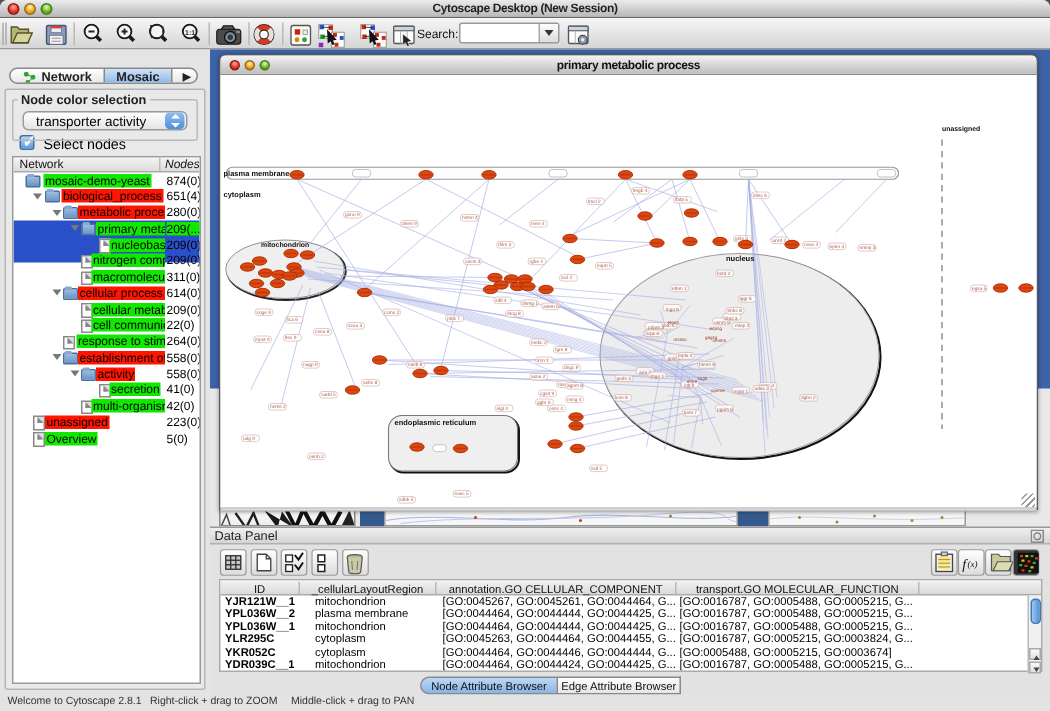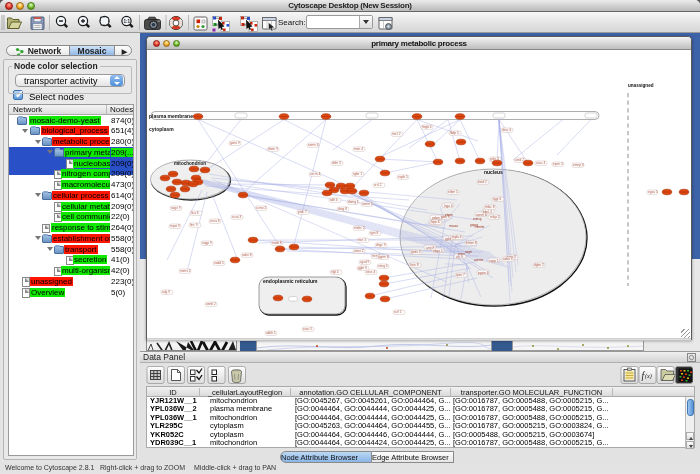--- a/index.html
+++ b/index.html
@@ -45,21 +45,21 @@
 #combo .step:before { content:""; position:absolute; left:3.5px; top:1px; border-left:3px solid transparent; border-right:3px solid transparent; border-bottom:3.5px solid #fff; }
 #combo .step:after  { content:""; position:absolute; left:3.5px; bottom:1px; border-left:3px solid transparent; border-right:3px solid transparent; border-top:3.5px solid #fff; }
 #selnodes { position:absolute; left:9px; top:30px; width:120px; height:12px; }
 #selnodes .box { position:absolute; left:0; top:0; width:10px; height:10px; border-radius:2px; background:linear-gradient(#b7d7f4,#5e9ad9); border:1px solid #3a70ae; }
 #selnodes .box:after { content:"\2713"; position:absolute; left:1px; top:-3px; color:#fff; font-size:11px; font-weight:bold; }
 #selnodes .lab { position:absolute; left:16px; top:1px; font-size:9.5px; color:#000; }
 
 #treewrap { position:absolute; left:4px; top:44px; width:126px; height:352px; border:1px solid #9a9a9a; background:#fff; overflow:hidden; }
 #treehdr { position:absolute; left:0; top:0; width:124px; height:10px; background:linear-gradient(#f4f4f4,#dcdcdc); border-bottom:1px solid #aaa; font-size:8px; color:#111; }
 #treehdr .c1 { position:absolute; left:4px; top:0px; }
-#treehdr .c2 { position:absolute; left:97px; top:0px; border-left:1px solid #bbb; padding-left:3px; width:24px; }
+#treehdr .c2 { position:absolute; left:97px; top:0px; border-left:1px solid #bbb; padding-left:3px; width:24px;font-style:italic; }
 .trow { position:absolute; left:0; width:124px; height:28px; font-size:8px; white-space:nowrap; }
 .trow .tx { position:absolute; top:0.5px; padding:0 1px; max-width:0; overflow:hidden; }
 .trow .num { position:absolute; top:0.5px; left:102px; color:#000; }
 .hl-g { background:#10e800; color:#000; }
 .hl-r { background:#ff1500; color:#000; }
 .exp { position:absolute; top:3px; width:0; height:0; border:3px solid transparent; border-top:4px solid #777; }
 .fold { position:absolute; top:1.5px; width:10px; height:8px; background:linear-gradient(#9dbde0,#6a94c4); border:0.5px solid #4a6f9e; border-radius:1px; }
 .fold:before { content:""; position:absolute; left:0px; top:-2px; width:5px; height:2px; background:#87a9cf; border-radius:1px 1px 0 0; }
 .file { position:absolute; top:1px; width:8px; height:9.5px; background:#fff; border:0.8px solid #888; }
 .file:before { content:""; position:absolute; right:0; top:0; border:2px solid #ddd; border-bottom-color:#888; border-left-color:#888; }
@@ -83,21 +83,21 @@
 #dtable .hrow { position:absolute; left:0; top:0; width:100%; height:10px; background:linear-gradient(#f2f2f2,#dadada); border-bottom:1px solid #aaa; }
 #dtable .hcell { position:absolute; top:1px; text-align:center; color:#111; border-right:1px solid #b8b8b8; height:9px; }
 #dtable .cell { position:absolute; white-space:nowrap; overflow:hidden; color:#000; }
 #vsb { position:absolute; right:0px; top:10px; width:9px; height:52px; background:#f0f0f0; border-left:1px solid #bbb; }
 #vsb .thumb { position:absolute; left:1px; top:2px; width:7px; height:17px; border-radius:3px; background:linear-gradient(90deg,#9ec7ef,#5391d8); border:0.5px solid #4478b4; }
 #vsb .b1, #vsb .b2 { position:absolute; left:0px; width:8px; height:8px; background:linear-gradient(#fcfcfc,#dedede); border:0.5px solid #aaa; }
 #vsb .b1 { bottom:9px; } #vsb .b2 { bottom:0px; }
 #vsb .b1:after { content:""; position:absolute; left:1.5px; top:2px; border:2.5px solid transparent; border-bottom:3px solid #444; }
 #vsb .b2:after { content:""; position:absolute; left:1.5px; top:3px; border:2.5px solid transparent; border-top:3px solid #444; }
 #dptabs { position:absolute; left:140px; top:99px; font-size:8.5px; }
-#dptabs .tab { float:left; height:12px; border:1px solid #8a8a8a; border-left:none; background:linear-gradient(#fdfdfd,#e6e6e6); color:#111; line-height:12px; font-size:7.5px; text-align:left; }
+#dptabs .tab { float:left; height:12px; border:1px solid #8a8a8a; border-left:none; background:linear-gradient(#fdfdfd,#e6e6e6); color:#111; line-height:12px; font-size:7.5px; text-align:center; }
 #dptabs .tab.first { border-left:1px solid #8a8a8a; border-radius:6px 0 0 6px; }
 #dptabs .tab.last { border-radius:0 6px 6px 0; }
 #dptabs .tab.sel { background:linear-gradient(#bcd8f4,#8ab5e6); font-weight:normal; }
 
 
 #status { position:absolute; left:0; top:463px; width:700px; height:11px; background:#e3e3e3; font-size:7px; color:#333; }
 #status span { position:absolute; top:1px; }
 </style>
 </head>
 <body>
@@ -269,21 +269,21 @@
               <span class="num">209(0)</span>
             </div>
 <div class="trow" style="top:63.95px;">
               <span class="file" style="left:45px;"></span>
               <span class="tx hl-g" style="left:52px;max-width:49px;">nitrogen compound met</span>
               <span class="num">209(0)</span>
             </div>
 <div class="trow" style="top:74.70px;">
               <span class="file" style="left:45px;"></span>
               <span class="tx hl-g" style="left:52px;max-width:49px;">macromolecule metabol</span>
-              <span class="num">473(0)</span>
+              <span class="num">311(0)</span>
             </div>
 <div class="trow" style="top:85.45px;">
               <span class="exp" style="left:26px;"></span>
               <span class="fold" style="left:33px;"></span>
               <span class="tx hl-r" style="left:43px;max-width:58px;">cellular process</span>
               <span class="num">614(0)</span>
             </div>
 <div class="trow" style="top:96.20px;">
               <span class="file" style="left:45px;"></span>
               <span class="tx hl-g" style="left:52px;max-width:49px;">cellular metabolic proc</span>
@@ -301,21 +301,21 @@
             </div>
 <div class="trow" style="top:128.45px;">
               <span class="exp" style="left:26px;"></span>
               <span class="fold" style="left:33px;"></span>
               <span class="tx hl-r" style="left:43px;max-width:58px;">establishment of locali</span>
               <span class="num">558(0)</span>
             </div>
 <div class="trow" style="top:139.20px;">
               <span class="exp" style="left:38px;"></span>
               <span class="fold" style="left:45px;"></span>
-              <span class="tx hl-r" style="left:55px;max-width:46px;">transport</span>
+              <span class="tx hl-r" style="left:55px;max-width:46px;">activity</span>
               <span class="num">558(0)</span>
             </div>
 <div class="trow" style="top:149.95px;">
               <span class="file" style="left:57px;"></span>
               <span class="tx hl-g" style="left:64px;max-width:37px;">secretion</span>
               <span class="num">41(0)</span>
             </div>
 <div class="trow" style="top:160.70px;">
               <span class="file" style="left:45px;"></span>
               <span class="tx hl-g" style="left:52px;max-width:49px;">multi-organism process</span>
@@ -825,21 +825,21 @@
         <rect x="547" y="25.5" width="2" height="1.5" fill="#e0c010"></rect>
 <rect x="541" y="27.5" width="2" height="1.5" fill="#e03a10"></rect>
         <rect x="545.5" y="28" width="2" height="1.5" fill="#30b030"></rect>
       </g>
     </svg>
     <div id="dtable">
       <div class="hrow">
         <div class="hcell" style="left:0px;width:53px;">ID</div>
         <div class="hcell" style="left:53px;width:91px;">_cellularLayoutRegion</div>
         <div class="hcell" style="left:144px;width:160px;">annotation.GO CELLULAR_COMPONENT</div>
-        <div class="hcell" style="left:304px;width:162px;">transporter.GO MOLECULAR_FUNCTION</div>
+        <div class="hcell" style="left:304px;width:162px;">transport.GO MOLECULAR_FUNCTION</div>
       </div>
       <div class="cell" style="left:3px;top:9.0px;width:49px;font-weight:bold;">YJR121W__1</div>
       <div class="cell" style="left:63px;top:9.0px;width:80px;">mitochondrion</div>
       <div class="cell" style="left:148px;top:9.0px;width:155px;">[GO:0045267, GO:0045261, GO:0044464, G...</div>
       <div class="cell" style="left:306px;top:9.0px;width:159px;">[GO:0016787, GO:0005488, GO:0005215, G...</div>
       <div class="cell" style="left:3px;top:17.4px;width:49px;font-weight:bold;">YPL036W__2</div>
       <div class="cell" style="left:63px;top:17.4px;width:80px;">plasma membrane</div>
       <div class="cell" style="left:148px;top:17.4px;width:155px;">[GO:0044464, GO:0044444, GO:0044425, G...</div>
       <div class="cell" style="left:306px;top:17.4px;width:159px;">[GO:0016787, GO:0005488, GO:0005215, G...</div>
       <div class="cell" style="left:3px;top:25.8px;width:49px;font-weight:bold;">YPL036W__1</div>

